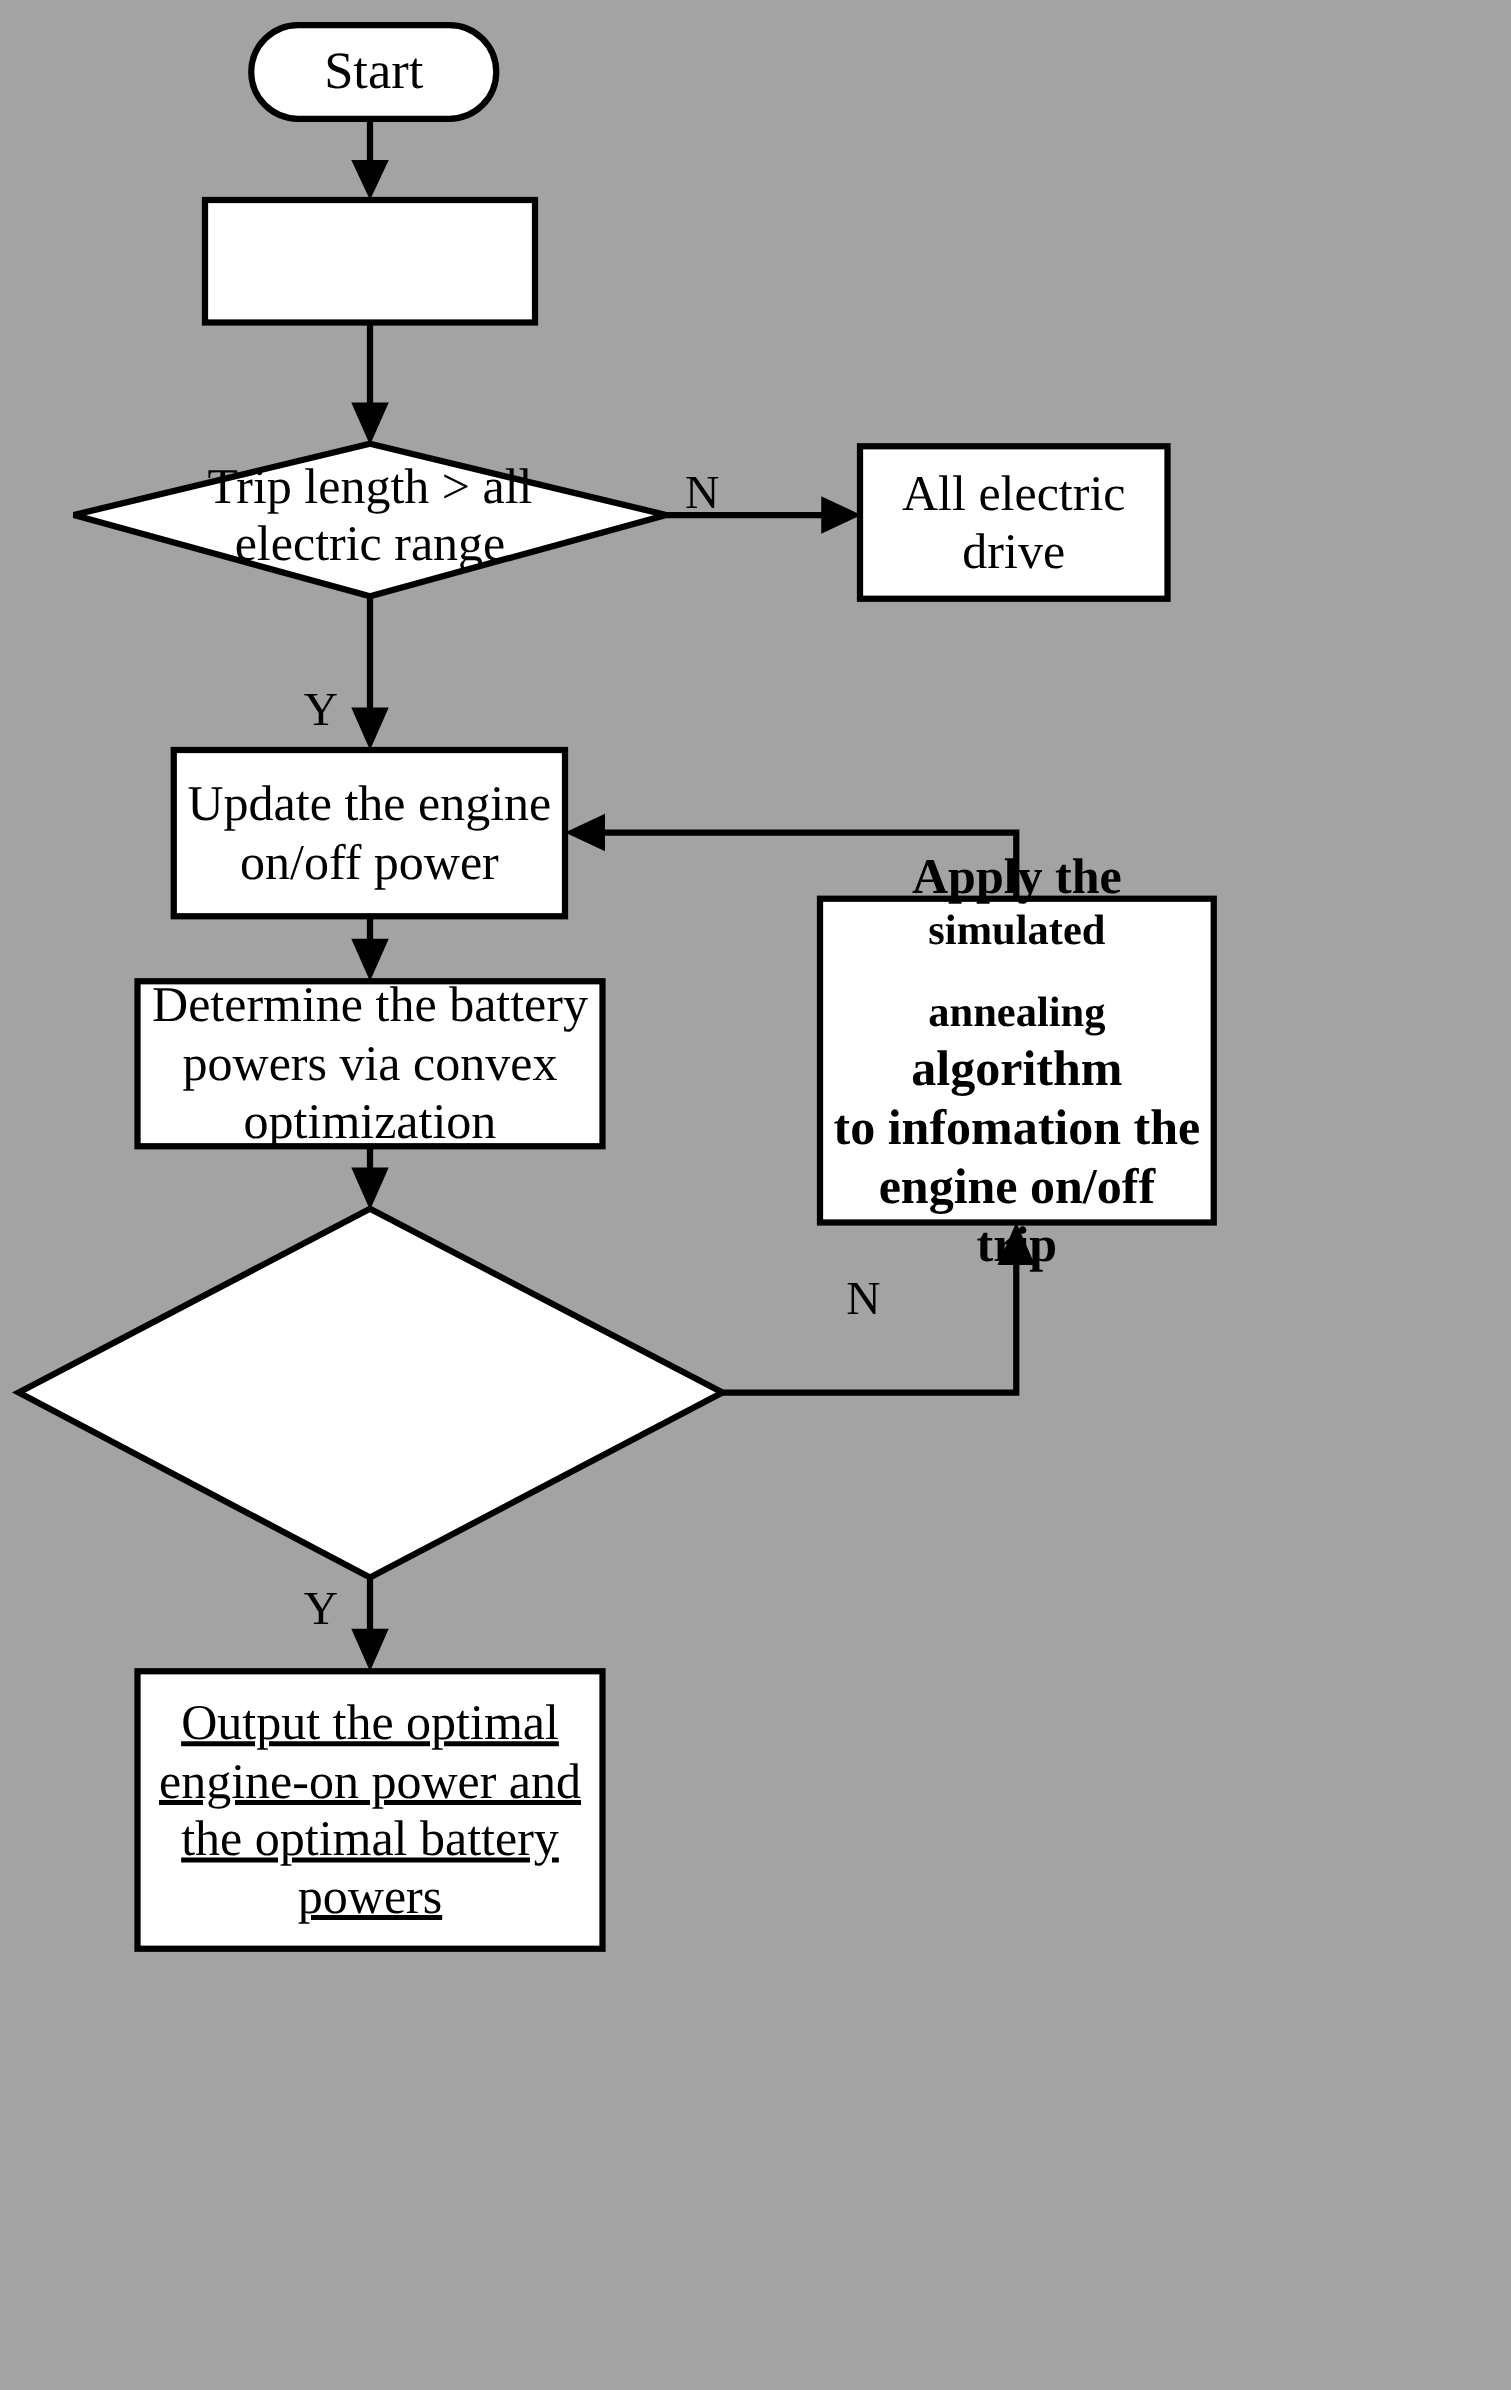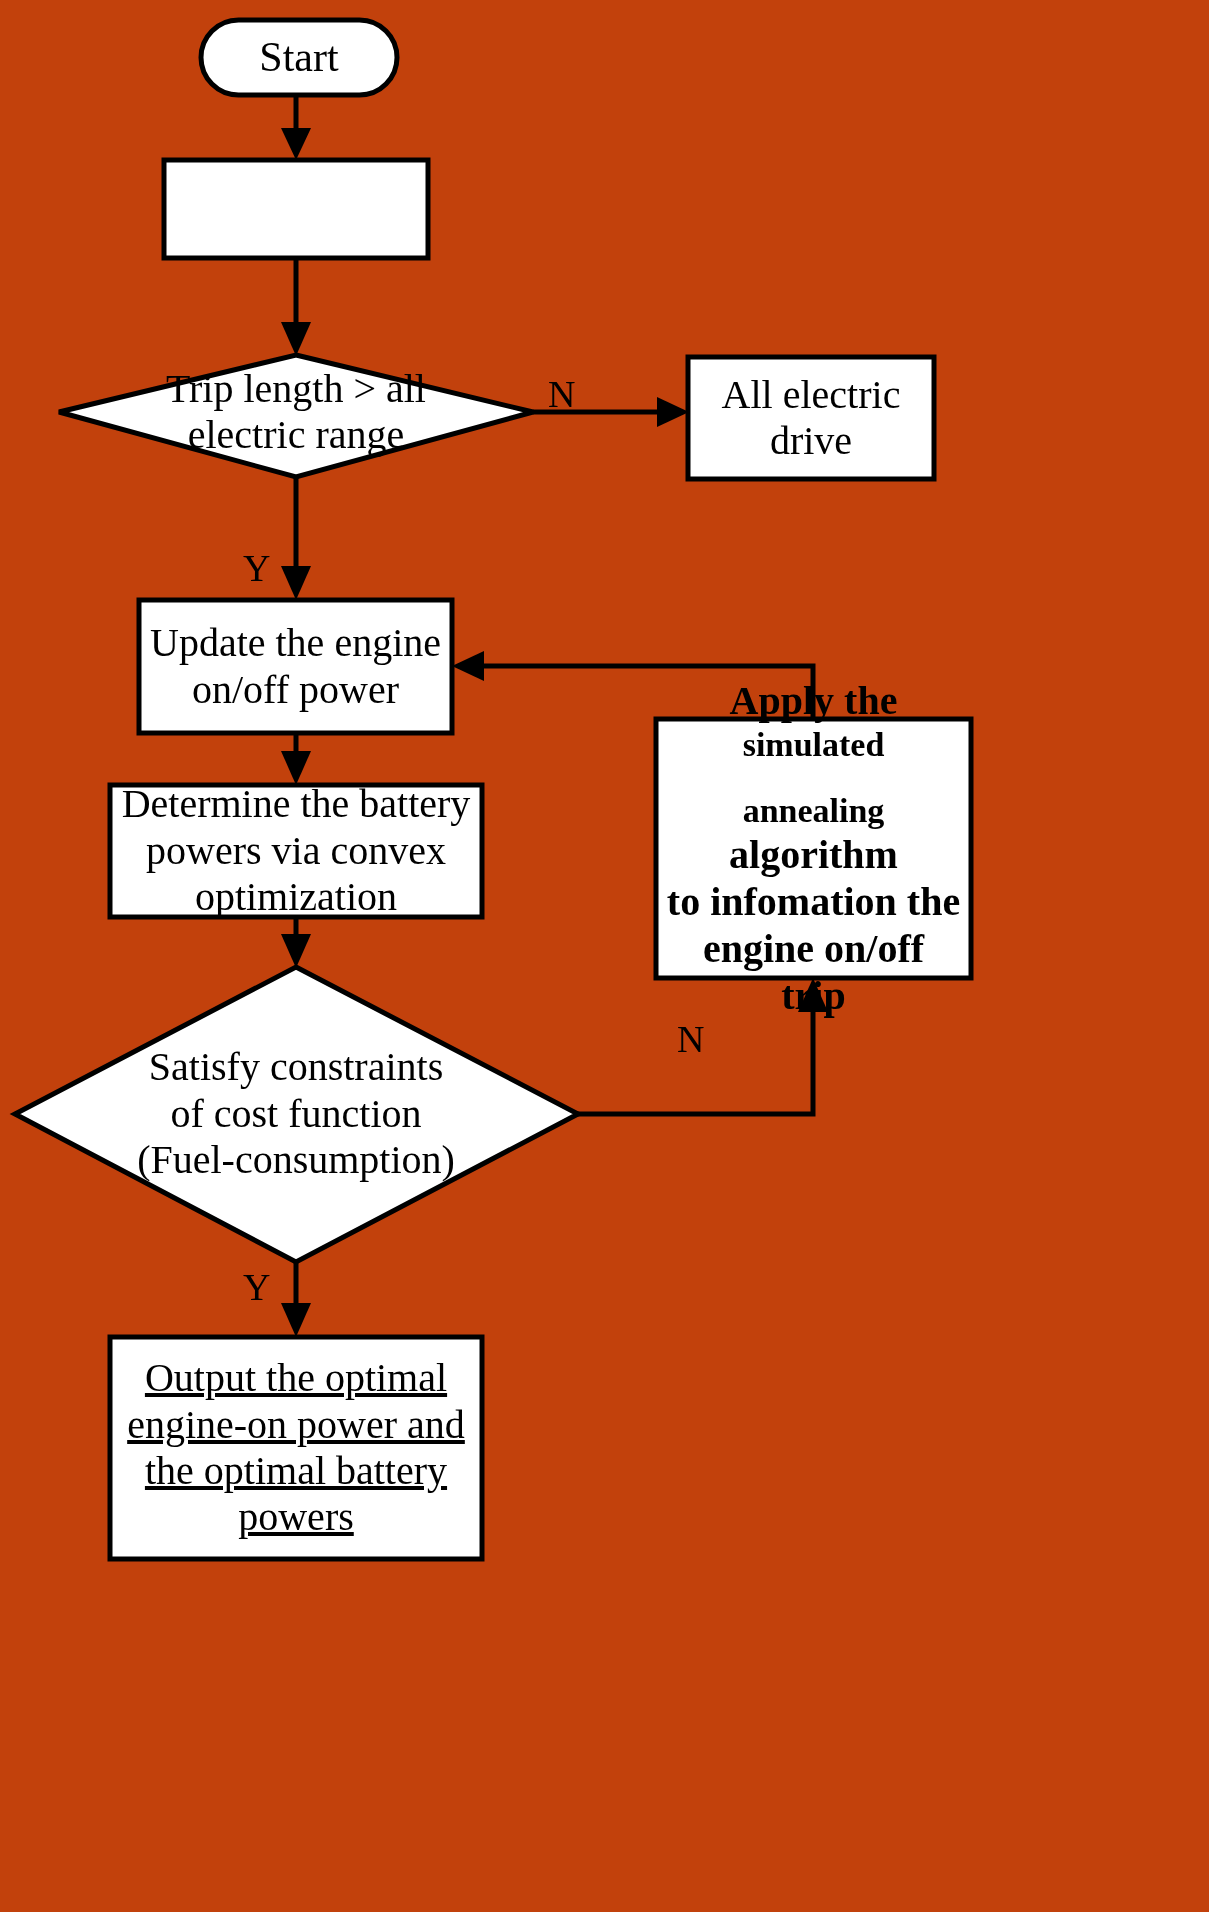--- a/index.html
+++ b/index.html
@@ -10,21 +10,21 @@
   body {
     width: 1209px;
     height: 1912px;
     font-family: "Liberation Serif", "DejaVu Serif", serif;
     overflow: hidden;
   }
   #flowchart-root {
     position: relative;
     width: 1209px;
     height: 1912px;
-    background: #c2410c;
+    background: #a3a3a3;
   }
   svg.chart-canvas {
     position: absolute;
     top: 0;
     left: 0;
     width: 1209px;
     height: 1912px;
     display: block;
   }
   .shape-stroke {
@@ -148,23 +148,20 @@
       <span class="t-apply-big">Apply the </span><span class="t-apply-small">simulated</span>
     </div>
     <div style="line-height:1.18;margin-top:26px;">
       <span class="t-apply-small">annealing </span><span class="t-apply-big">algorithm</span>
     </div>
     <div class="t-apply-big" style="line-height:1.18;">to infomation the</div>
     <div class="t-apply-big" style="line-height:1.18;">engine on/off</div>
     <div class="t-apply-big" style="line-height:1.18;">trip</div>
   </div>
 
-  <div class="node-text t-dec" style="left:121px; top:1041px; width:350px; height:146px;">Satisfy constraints
-of cost function
-(Fuel-consumption)</div>
 
   <div class="node-text t-proc" style="left:110px; top:1337px; width:372px; height:222px;text-decoration:underline;">Output the optimal
 engine-on power and
 the optimal battery
 powers</div>
 
   <div class="edge-label" style="left:548px; top:375px;">N</div>
 
   <div class="edge-label" style="left:243px; top:549px;">Y</div>
 

